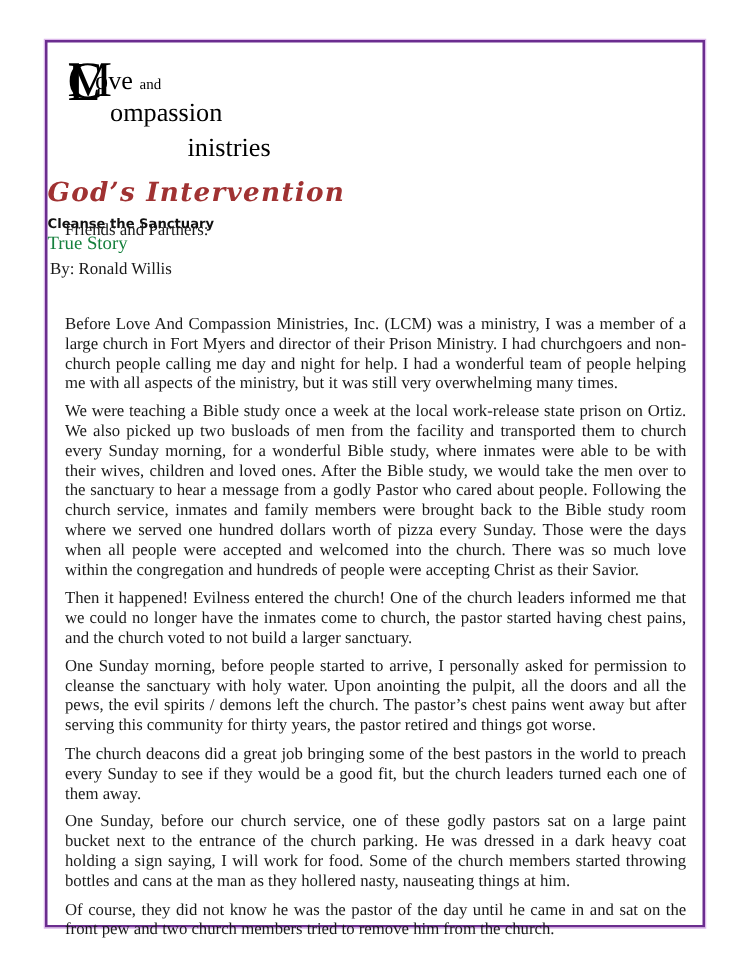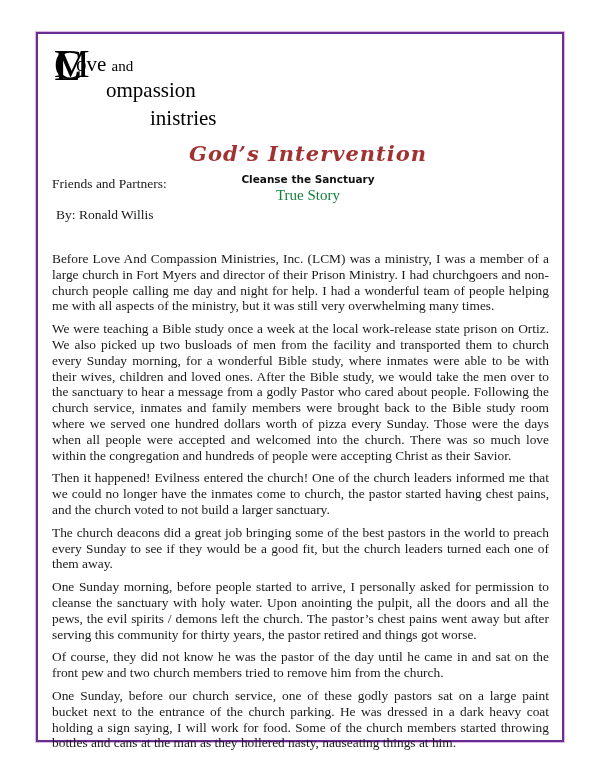--- a/index.html
+++ b/index.html
@@ -30,33 +30,33 @@
   .logo .big {
     font-family: "Liberation Serif", serif;
     font-weight: 400;
     color: #000;
   }
   .logo .word {
     font-family: "Liberation Serif", serif;
     font-size: 21px;
     color: #000;
   }
-  .logo .small-and { font-size: 15px; }
+  .logo .small-and { font-size: 12px; }
   .row-l  { left: 0;    top: -5px;  font-size: 44px; }
   .row-c  { left: 13px; top: 21px;  font-size: 42px; }
   .row-m  { left: 27px; top: 49px;  font-size: 40px; }
   .word-ove       { position: absolute; left: 22px; top: 10px; }
-  .word-compass   { position: absolute; left: 52px; top: 36px; }
+  .word-compass   { position: absolute; left: 34px; top: 36px; }
   .word-ministry  { position: absolute; left: 64px; top: 64px; margin-left: 32px; }
   
   .title-block {
     position: absolute;
     left: 38px; top: 141px;
     width: 540px;
-    text-align: center;
+    text-align: left;
   }
   .main-title {
     font-family: "DejaVu Serif", serif;
     font-style: italic;
     font-weight: bold;
     font-size: 21px;
     letter-spacing: 1px;
     color: #A03232;
   }
   .subtitle-1 {
@@ -74,21 +74,21 @@
   }
   
   .salutation {
     position: absolute;
     left: 52px; top: 176px;
     font-size: 13.5px;
     font-family: Liberation Serif, serif;
   }
   .byline {
     position: absolute;
-    left: 56px; top: 207px;
+    left: 40px; top: 207px;
     font-size: 13.5px;
   }
   
   .letter-body {
     position: absolute;
     left: 52px; top: 228px;
     width: 497px;
     text-align: justify;
     font-size: 13.4px;
     line-height: 15.8px;
@@ -122,17 +122,17 @@
   <div class="subtitle-2">True Story</div>
 </div>
 
 <div class="salutation">Friends and Partners:</div>
 <div class="byline">By: Ronald Willis</div>
 
 <div class="letter-body">
   <p>Before Love And Compassion Ministries, Inc. (LCM) was a ministry, I was a member of a large church in Fort Myers and director of their Prison Ministry. I had churchgoers and non-church people calling me day and night for help. I had a wonderful team of people helping me with all aspects of the ministry, but it was still very overwhelming many times.</p>
   <p>We were teaching a Bible study once a week at the local work-release state prison on Ortiz. We also picked up two busloads of men from the facility and transported them to church every Sunday morning, for a wonderful Bible study, where inmates were able to be with their wives, children and loved ones. After the Bible study, we would take the men over to the sanctuary to hear a message from a godly Pastor who cared about people. Following the church service, inmates and family members were brought back to the Bible study room where we served one hundred dollars worth of pizza every Sunday. Those were the days when all people were accepted and welcomed into the church. There was so much love within the congregation and hundreds of people were accepting Christ as their Savior.</p>
   <p>Then it happened! Evilness entered the church! One of the church leaders informed me that we could no longer have the inmates come to church, the pastor started having chest pains, and the church voted to not build a larger sanctuary.</p>
+  <p>One Sunday morning, before people started to arrive, I personally asked for permission to cleanse the sanctuary with holy water. Upon anointing the pulpit, all the doors and all the pews, the evil spirits / demons left the church. The pastor’s chest pains went away but after serving this community for thirty years, the pastor retired and things got worse.</p>
   <p>The church deacons did a great job bringing some of the best pastors in the world to preach every Sunday to see if they would be a good fit, but the church leaders turned each one of them away.</p>
-  <p>One Sunday morning, before people started to arrive, I personally asked for permission to cleanse the sanctuary with holy water. Upon anointing the pulpit, all the doors and all the pews, the evil spirits / demons left the church. The pastor’s chest pains went away but after serving this community for thirty years, the pastor retired and things got worse.</p>
+  <p>One Sunday, before our church service, one of these godly pastors sat on a large paint bucket next to the entrance of the church parking. He was dressed in a dark heavy coat holding a sign saying, I will work for food. Some of the church members started throwing bottles and cans at the man as they hollered nasty, nauseating things at him.</p>
   <p>Of course, they did not know he was the pastor of the day until he came in and sat on the front pew and two church members tried to remove him from the church.</p>
-  <p>One Sunday, before our church service, one of these godly pastors sat on a large paint bucket next to the entrance of the church parking. He was dressed in a dark heavy coat holding a sign saying, I will work for food. Some of the church members started throwing bottles and cans at the man as they hollered nasty, nauseating things at him.</p>
 </div>
 
 </body></html>

